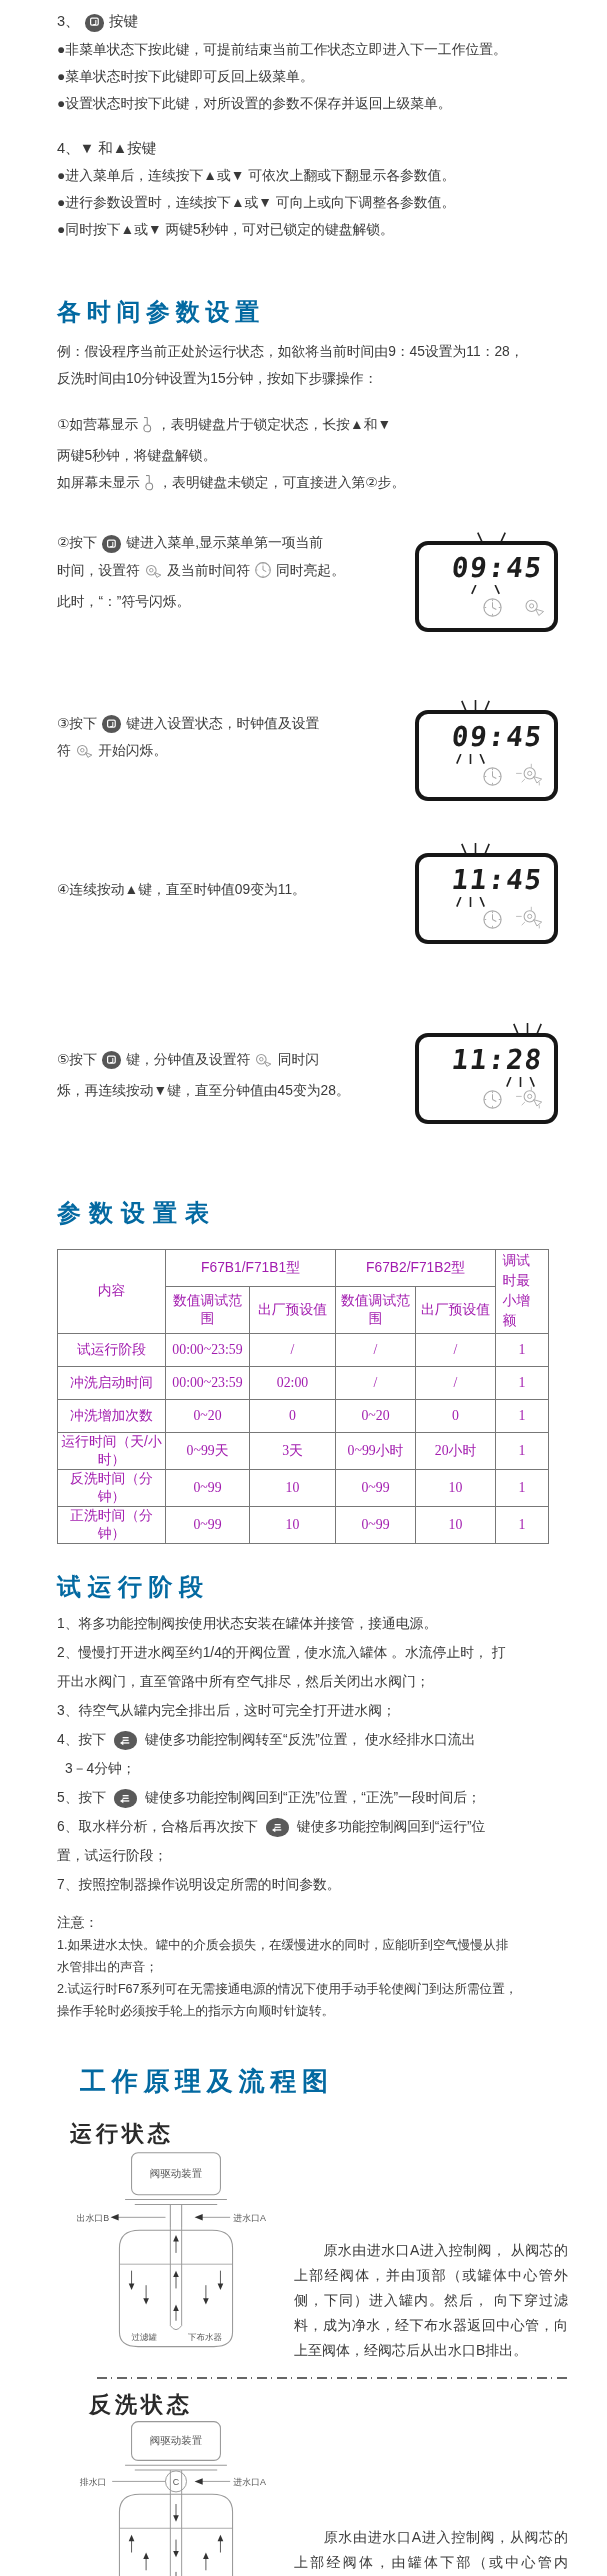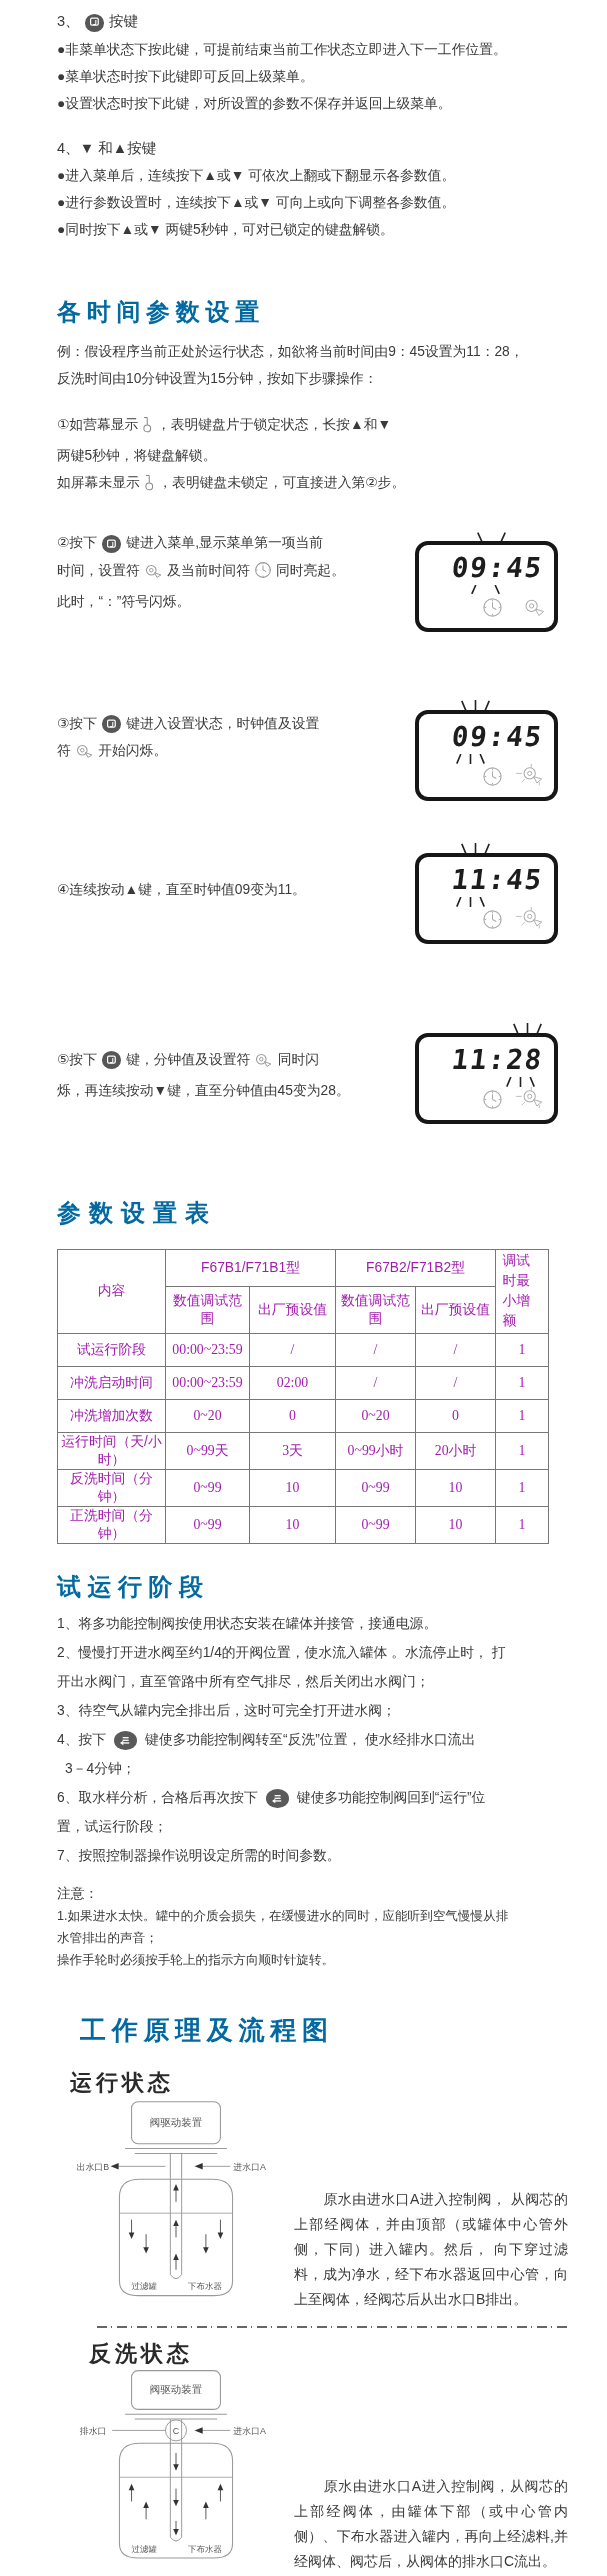--- a/index.html
+++ b/index.html
@@ -392,35 +392,44 @@
     <div class="txt line">3、待空气从罐内完全排出后，这时可完全打开进水阀；</div>
     <div class="txt line"><span>4、按下</span><span class="keycap" style="width:23px;height:19.4px;background:#5a5a5a;margin:0 8px;">
           <svg width="14.6" height="14.6" viewBox="0 0 22 22">
             <line x1="7" y1="7" x2="16" y2="7" stroke="#fff" stroke-width="2"></line>
             <line x1="7" y1="11" x2="16" y2="11" stroke="#fff" stroke-width="2"></line>
             <line x1="7" y1="15" x2="17" y2="15" stroke="#fff" stroke-width="2"></line>
             <polygon points="3,15 8,11.6 8,18.4" fill="#fff"></polygon>
           </svg>
         </span><span>键使多功能控制阀转至“反洗”位置， 使水经排水口流出</span></div>
     <div class="txt line" style="padding-left:8px;">3－4分钟；</div>
+    <div class="txt line"><span>5、按下</span><span class="keycap" style="width:23px;height:19.4px;background:#5a5a5a;margin:0 8px;">
+          <svg width="14.6" height="14.6" viewBox="0 0 22 22">
+            <line x1="7" y1="7" x2="16" y2="7" stroke="#fff" stroke-width="2"></line>
+            <line x1="7" y1="11" x2="16" y2="11" stroke="#fff" stroke-width="2"></line>
+            <line x1="7" y1="15" x2="17" y2="15" stroke="#fff" stroke-width="2"></line>
+            <polygon points="3,15 8,11.6 8,18.4" fill="#fff"></polygon>
+          </svg>
+        </span><span>键使多功能控制阀回到“正洗”位置，“正洗”一段时间后；</span></div>
     <div class="txt line"><span>6、取水样分析，合格后再次按下</span><span class="keycap" style="width:23px;height:19.4px;background:#5a5a5a;margin:0 8px;">
           <svg width="14.6" height="14.6" viewBox="0 0 22 22">
             <line x1="7" y1="7" x2="16" y2="7" stroke="#fff" stroke-width="2"></line>
             <line x1="7" y1="11" x2="16" y2="11" stroke="#fff" stroke-width="2"></line>
             <line x1="7" y1="15" x2="17" y2="15" stroke="#fff" stroke-width="2"></line>
             <polygon points="3,15 8,11.6 8,18.4" fill="#fff"></polygon>
           </svg>
         </span><span>键使多功能控制阀回到“运行”位</span></div>
     <div class="txt line">置，试运行阶段；</div>
     <div class="txt line">7、按照控制器操作说明设定所需的时间参数。</div>
   </div>
   <div class="notes" style="margin-top:13px;">
     <div style="font-size:13.8px;">注意：</div>
     <div>1.如果进水太快。罐中的介质会损失，在缓慢进水的同时，应能听到空气慢慢从排</div>
     <div>水管排出的声音；</div>
+    <div>2.试运行时F67系列可在无需接通电源的情况下使用手动手轮使阀门到达所需位置，</div>
     <div>操作手轮时必须按手轮上的指示方向顺时针旋转。</div>
   </div>
 
   <div class="h1" style="margin-top:44px;margin-left:23px;font-size:26px;">工作原理及流程图</div>
 
   <div class="h2" style="margin-top:21px;margin-left:13px;">运行状态</div>
   <div class="staterow">
     <div class="diag flow-down">
       <svg width="202" height="211" viewBox="0 0 250 260">
         <rect x="70" y="4" width="110" height="52" rx="8" fill="none" stroke="#999" stroke-width="1.3"></rect>

